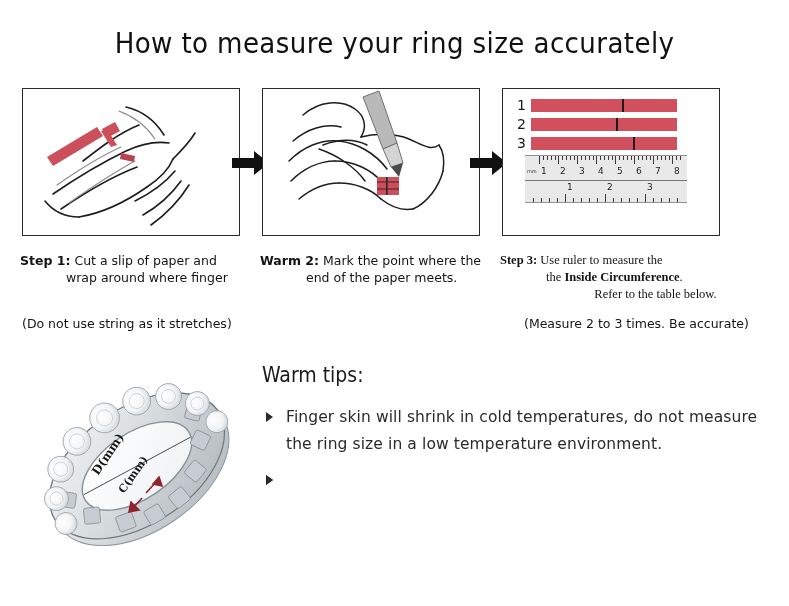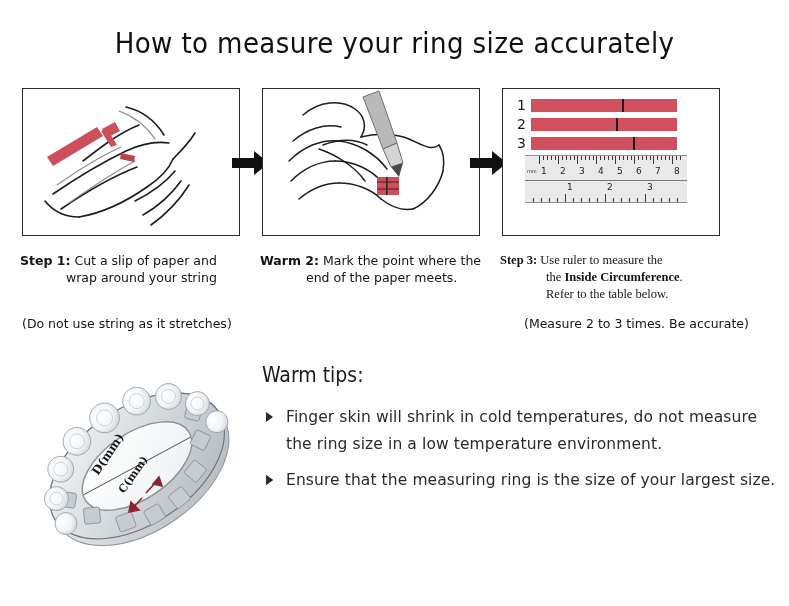--- a/index.html
+++ b/index.html
@@ -169,21 +169,21 @@
     line-height: 17px;
     color: #141414;
     font-family: "DejaVu Sans", "Liberation Sans", sans-serif;
     font-weight: 500;
   }
   .caption-1 { left: 20px; width: 235px; }
   .caption-2 { left: 260px; width: 235px; }
   .caption-3 { left: 500px; width: 265px; font-family: Liberation Serif, serif; }
   .caption b { font-weight: 700; }
   .caption .line2 { display: block; padding-left: 46px; }
-  .caption .line3 { display: block; padding-left: 46px; }
+  .caption .line3 { display: block; padding-left: 46px; text-align: center; }
 
   .note {
     position: absolute;
     top: 316px;
     font-size: 12.5px;
     color: #141414;
     font-family: "DejaVu Sans", "Liberation Sans", sans-serif;
   }
   .note-1 { left: 22px; }
   .note-3 { left: 524px; }
@@ -414,21 +414,21 @@
         <span class="ruler-num" style="left:122px">3</span>
       </div>
     </div>
 
   </div>
 </div>
 
 <div class="caption caption-1">
   <b>Step 1:</b>
   <span>Cut a slip of paper and</span>
-  <span class="line2">wrap around your string</span>
+  <span class="line2">wrap around where finger</span>
 </div>
 
 <div class="caption caption-2">
   <b>Warm 2:</b>
   <span>Mark the point where the</span>
   <span class="line2">end of the paper meets.</span>
 </div>
 
 <div class="caption caption-3">
   <b>Step 3:</b>
@@ -522,15 +522,14 @@
     <span class="tip-bullet"></span>
     <span>Finger skin will shrink in cold temperatures, do not measure the ring size in a low temperature environment.</span>
   </div>
 
   <div class="tip">
     <span class="tip-bullet"></span>
   </div>
 
   <div class="tip">
     <span class="tip-bullet"></span>
-    <span>Ensure that the measuring ring is the size of your largest size.</span>
   </div>
 </div>
 
 </body></html>

